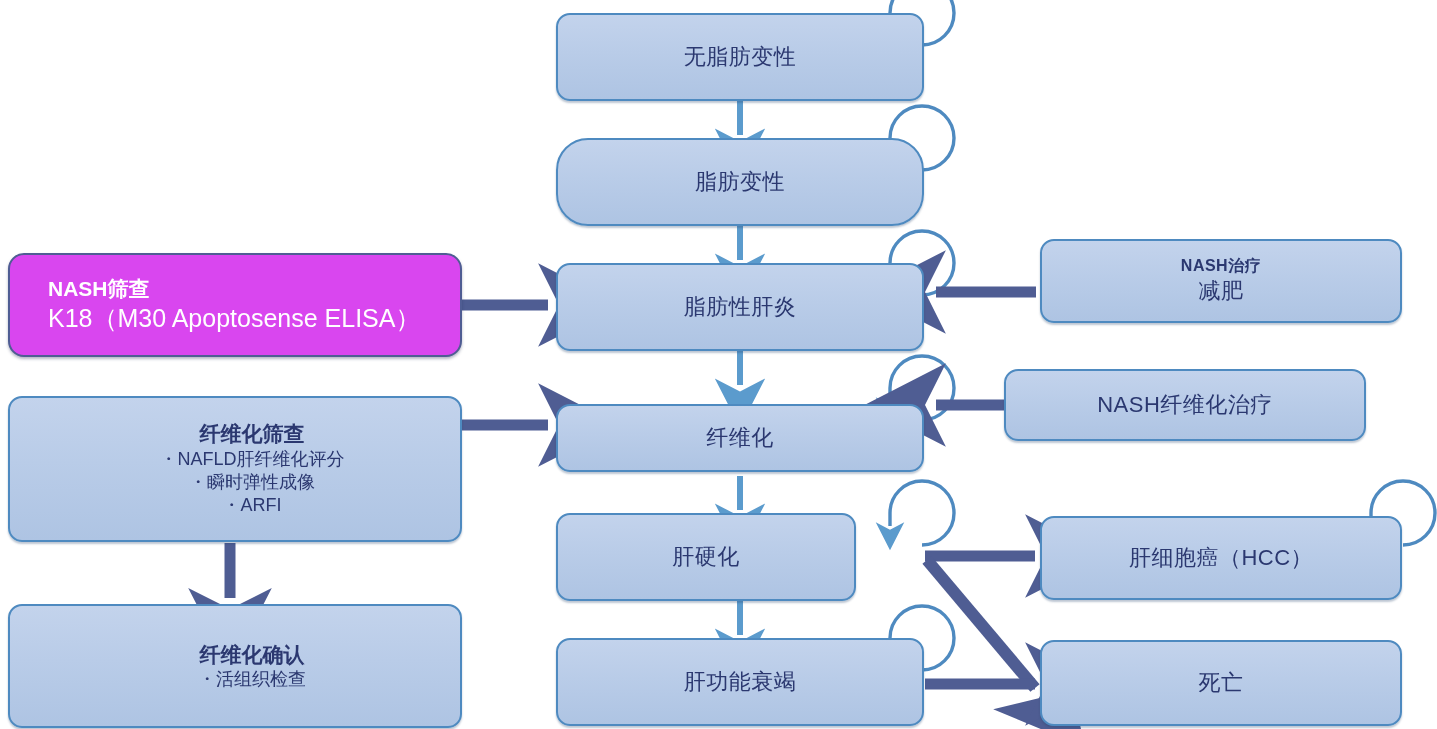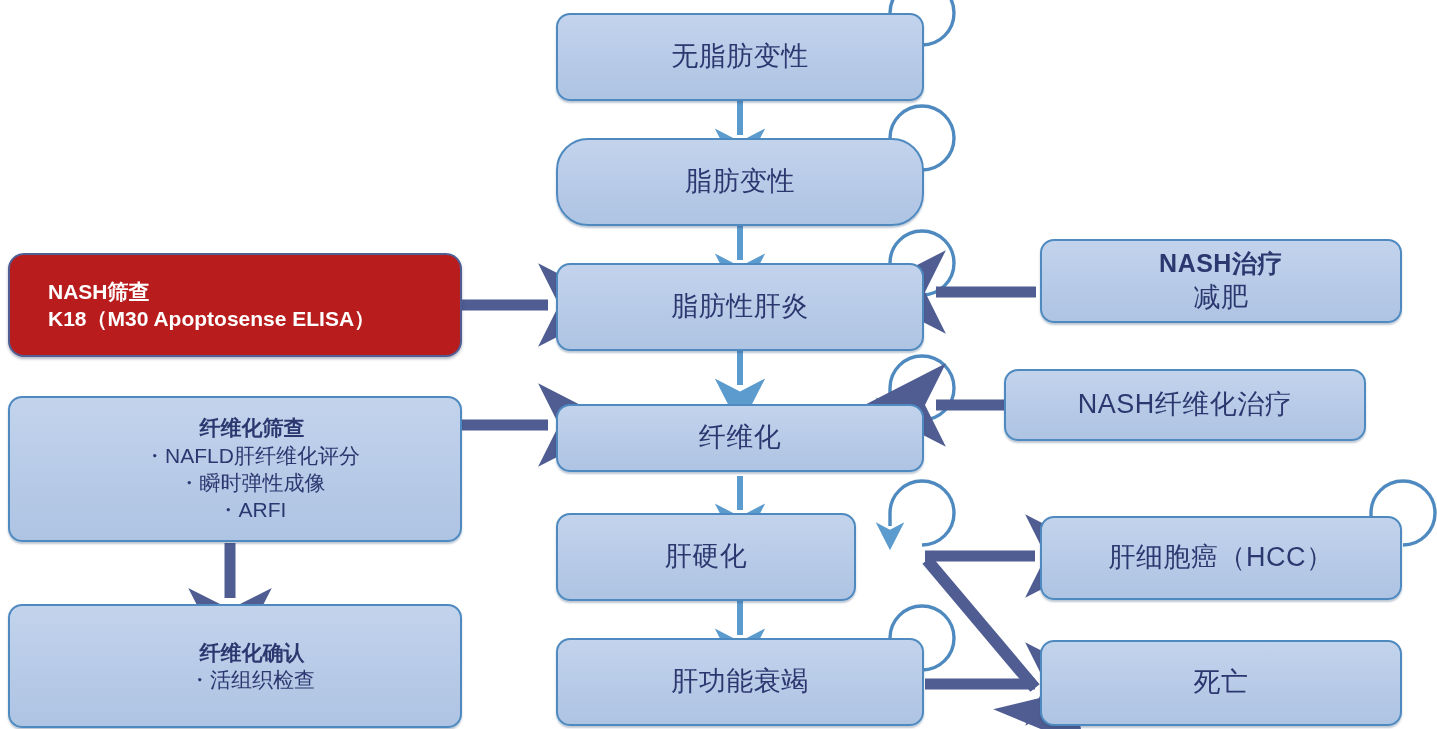--- a/index.html
+++ b/index.html
@@ -36,21 +36,21 @@
   .node.light {
     background: linear-gradient(180deg, #c3d3ec 0%, #b9cce8 45%, #aec4e3 100%);
     border: 2px solid #4e8ac0;
     box-shadow: 0 2px 2px rgba(40,70,110,0.30);
     color: #2b3870;
     align-items: center;
     text-align: center;
   }
   
   .node.dark {
-    background: #b91c1c;
+    background: #d946ef;
     border: 2px solid #4f5d93;
     border-radius: 16px;
     color: #ffffff;
     align-items: flex-start;
     text-align: left;
     box-shadow: 0 2px 3px rgba(40,50,90,0.35);
   }
   
   .node.listbox {
     align-items: center;
@@ -59,41 +59,41 @@
   .line {
     display: block;
     line-height: 1.30;
     white-space: nowrap;
   }
   .t-title {
     font-size: 21px;
     font-weight: bold;
   }
   .t-body {
-    font-size: 21px;
-    font-weight: bold;
+    font-size: 25px;
+    font-weight: normal;
   }
   .t-node {
-    font-size: 27px;
+    font-size: 22px;
     font-weight: normal;
     letter-spacing: 0.5px;
   }
   .t-node-bold {
-    font-size: 25px;
+    font-size: 16px;
     font-weight: bold;
     letter-spacing: 0.5px;
   }
   .pad-l {
     padding-left: 38px;
   }
   .pad-l-sm {
     padding-left: 34px;
   }
   .bullet-line {
-    font-size: 21px;
+    font-size: 18px;
   }
 </style>
 </head>
 <body>
 
 <div id="stage">
 
   <svg id="arrow-layer" viewBox="0 0 1437 729" width="1437" height="729" xmlns="http://www.w3.org/2000/svg">
     <defs>
       <marker id="lightHead" markerWidth="9" markerHeight="9" refX="1.1" refY="4.5" orient="auto" markerUnits="strokeWidth">

